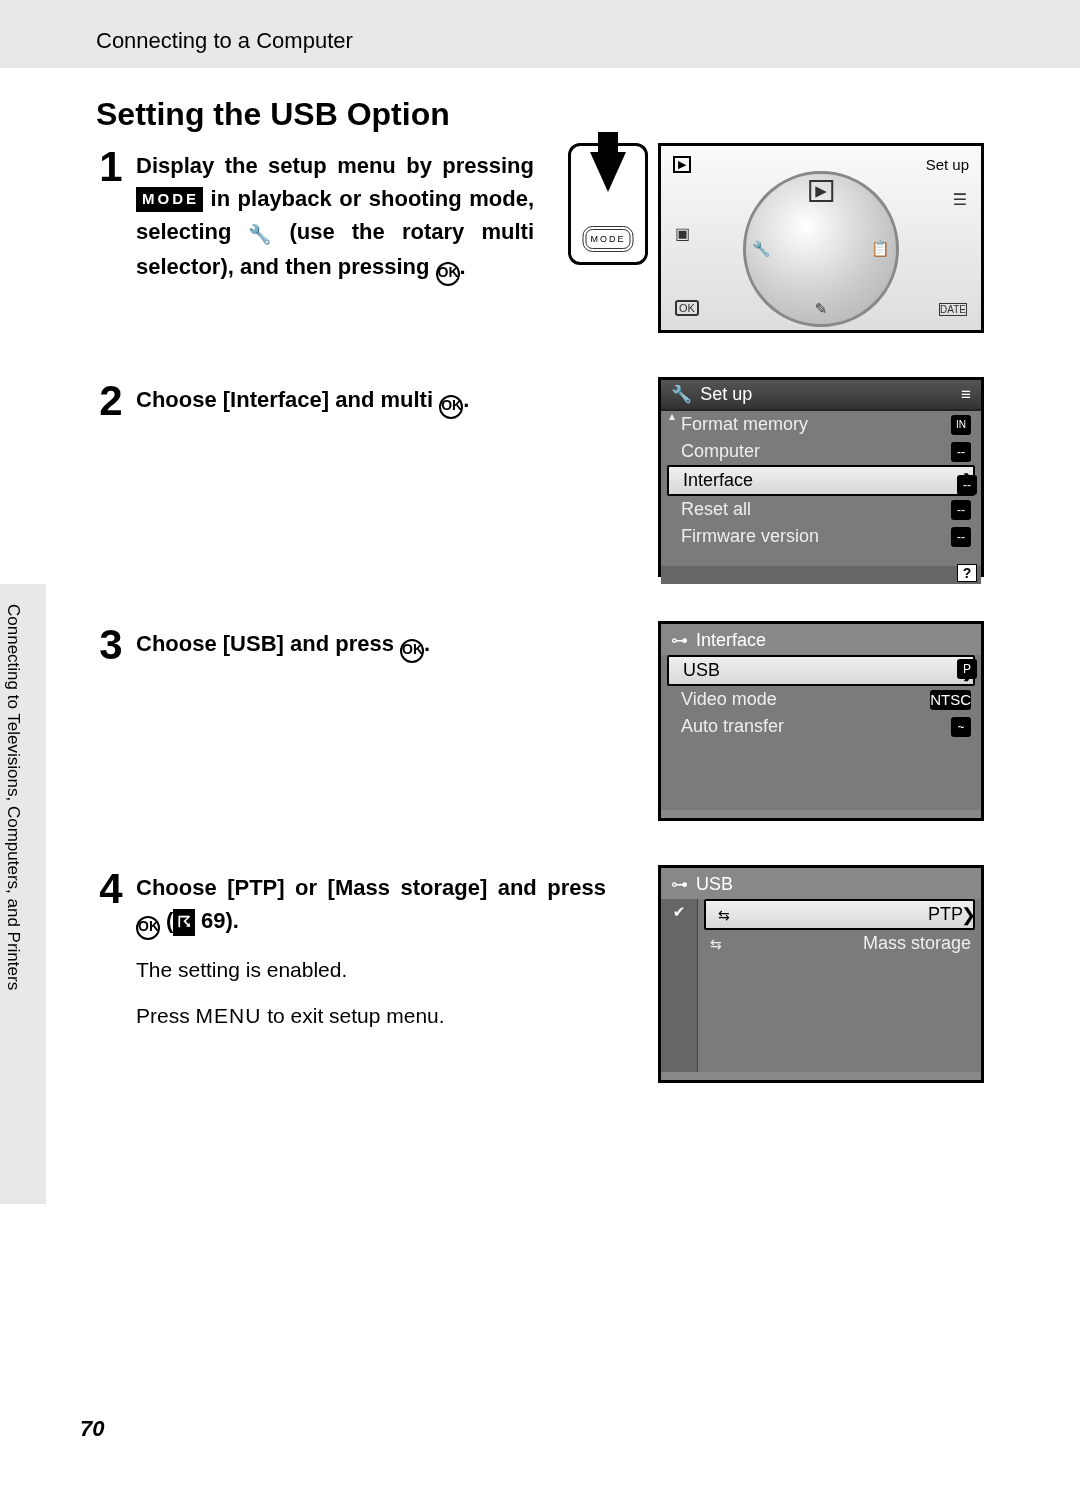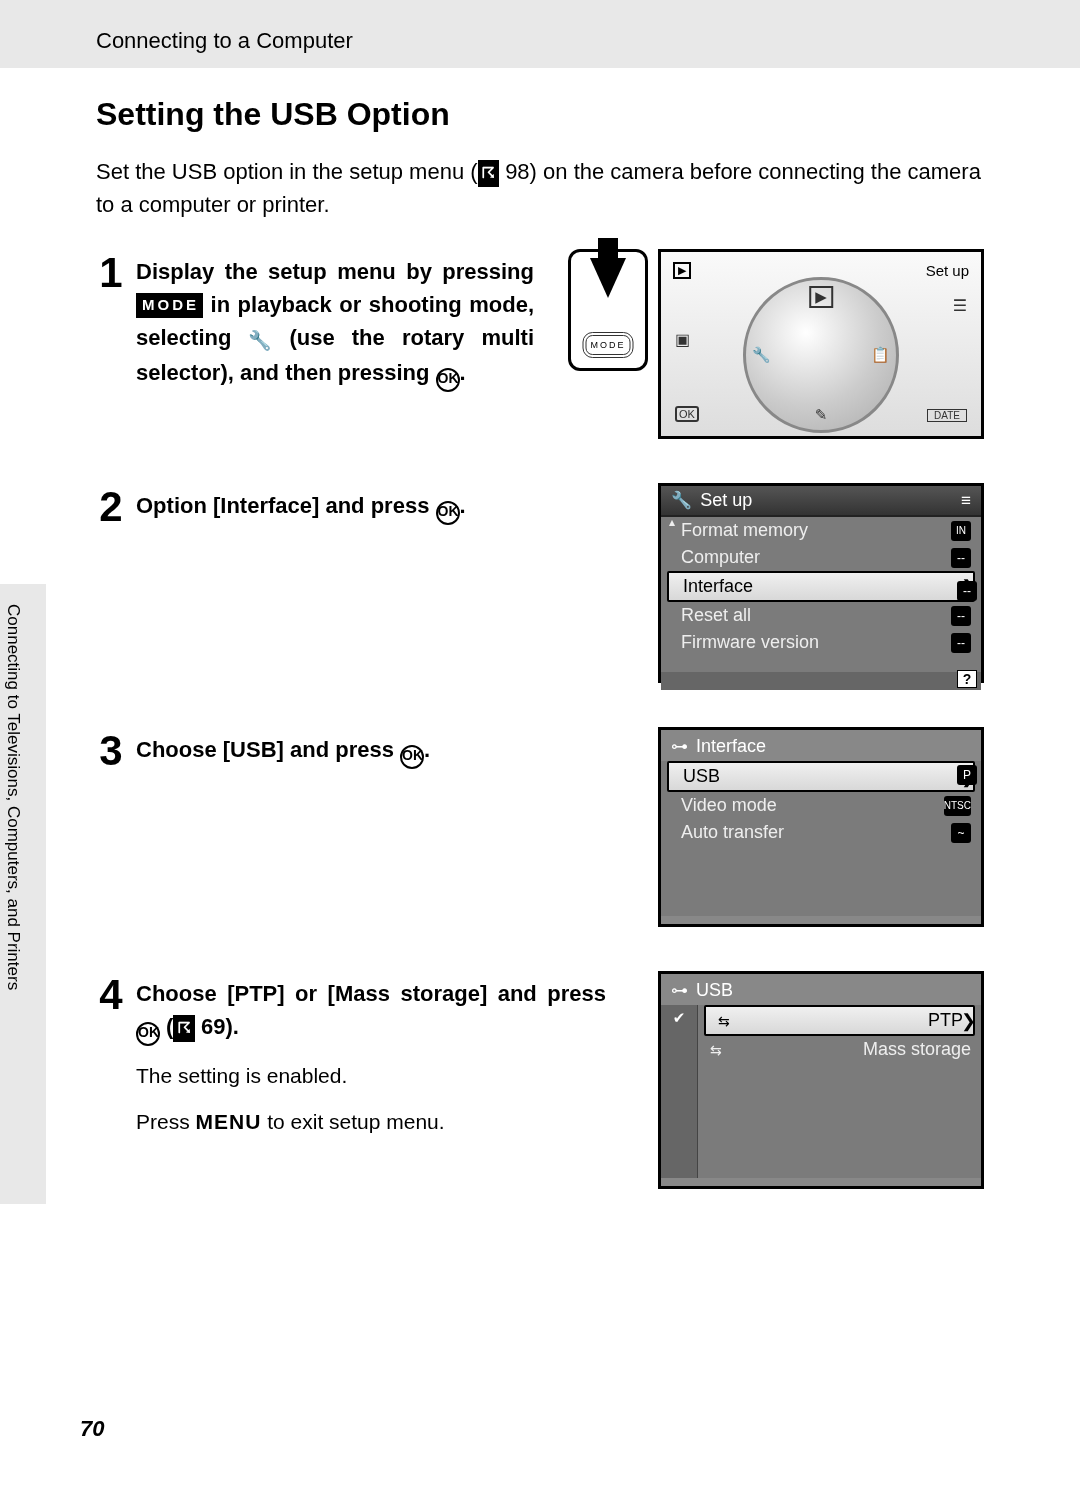--- a/index.html
+++ b/index.html
@@ -98,21 +98,21 @@
     text-align: center;
     vertical-align: -3px;
   }
   .setup-icon-inline {
     display: inline-block;
     font-size: 19px;
     vertical-align: -2px;
   }
   .menu-glyph {
     font-family: "Arial Black", Arial, sans-serif;
-    font-weight: 700;
+    font-weight: 400;
     letter-spacing: 1px;
   }
 
   
   .fig-mode {
     border: 3px solid #000;
     border-radius: 12px;
     width: 74px;
     height: 116px;
     position: relative;
@@ -166,21 +166,21 @@
   }
   .dial .dup, .dial .dright, .dial .dleft, .dial .dbot{
     position:absolute; font-size:15px; color:#333; text-align:center;
   }
   .dial .dup{ top:6px; left:50%; transform:translateX(-50%); border:2px solid #333; padding:0 4px;}
   .dial .dright{ right:6px; top:50%; transform:translateY(-50%);}
   .dial .dleft{ left:6px; top:50%; transform:translateY(-50%);}
   .dial .dbot{ bottom:6px; left:50%; transform:translateX(-50%);}
   .fig-rotary .corner-icon{ position:absolute; font-size:16px; color:#333;}
   .fig-rotary .ci1{ right:14px; top:44px;}
-  .fig-rotary .ci2{ right:14px; bottom:14px; font-size:10px; border:1px solid #333; padding:0 6px;}
+  .fig-rotary .ci2{ right:14px; bottom:14px; font-size:10px; border:1px solid #333; padding:0 0;}
   .fig-rotary .ci3{ left:14px; bottom:14px; border:2px solid #333; border-radius:3px; font-size:11px; padding:0 2px;}
   .fig-rotary .ci4{ left:14px; top:78px;}
 
   
   .lcd {
     border: 3px solid #000;
     width: 320px;
     background: #888;
     font-family: Arial, sans-serif;
   }
@@ -276,23 +276,20 @@
     font-weight: bold;
   }
 </style>
 </head>
 <body>
 
 <div class="header-bar">Connecting to a Computer</div>
 
 <div class="content">
   <h2 class="title">Setting the USB Option</h2>
-  <p class="intro">
-    <span>Set the USB option in the setup menu (</span><span class="wrench-icon">☈</span><span> 98</span><span>) on the camera before connecting the camera to a computer or printer.</span>
-  </p>
 
   <div class="steps">
 
     <div class="step-row">
       <div class="step-num">1</div>
       <div class="step-body">
         <div class="step-text">
           <span>Display the setup menu by pressing </span><span class="mode-glyph">MODE</span><span> in playback or shooting mode, selecting </span><span class="setup-icon-inline">🔧</span><span> (use the rotary multi selector), and then pressing </span><span class="ok-glyph">OK</span><span>.</span>
         </div>
       </div>
@@ -317,21 +314,21 @@
           <div class="corner-icon ci2">DATE</div>
           <div class="corner-icon ci3">OK</div>
         </div>
       </div>
     </div>
 
     <div class="step-row">
       <div class="step-num">2</div>
       <div class="step-body">
         <div class="step-text" style="max-width:460px">
-          <span>Option [Interface] and press </span><span class="ok-glyph">OK</span><span>.</span>
+          <span>Choose [Interface] and multi </span><span class="ok-glyph">OK</span><span>.</span>
         </div>
       </div>
       <div class="step-figs">
         <div class="lcd lcd2">
           <div class="lcd-head">
               <span class="hicon">🔧</span>
               <span>Set up</span>
               <span style="margin-left:auto" class="hicon">≡</span>
             </div>
           <div class="lcd-body" style="position:relative">
@@ -377,21 +374,21 @@
               <span class="hicon">⊶</span>
               <span>Interface</span>
             </div>
           <div class="lcd-body" style="position:relative">
             <div class="lcd-row sel">
                 <span>USB</span>
               </div>
             <div style="position:absolute; right:4px; top:4px;" class="side-icon">P</div>
             <div class="lcd-row dim">
                 <span>Video mode</span>
-                <span class="side-icon" style="font-size:10px">NTSC</span>
+                <span class="side-icon" style="font-size:15px">NTSC</span>
               </div>
             <div class="lcd-row dim">
                 <span>Auto transfer</span>
                 <span class="side-icon">~</span>
               </div>
           </div>
         </div>
       </div>
     </div>
 

